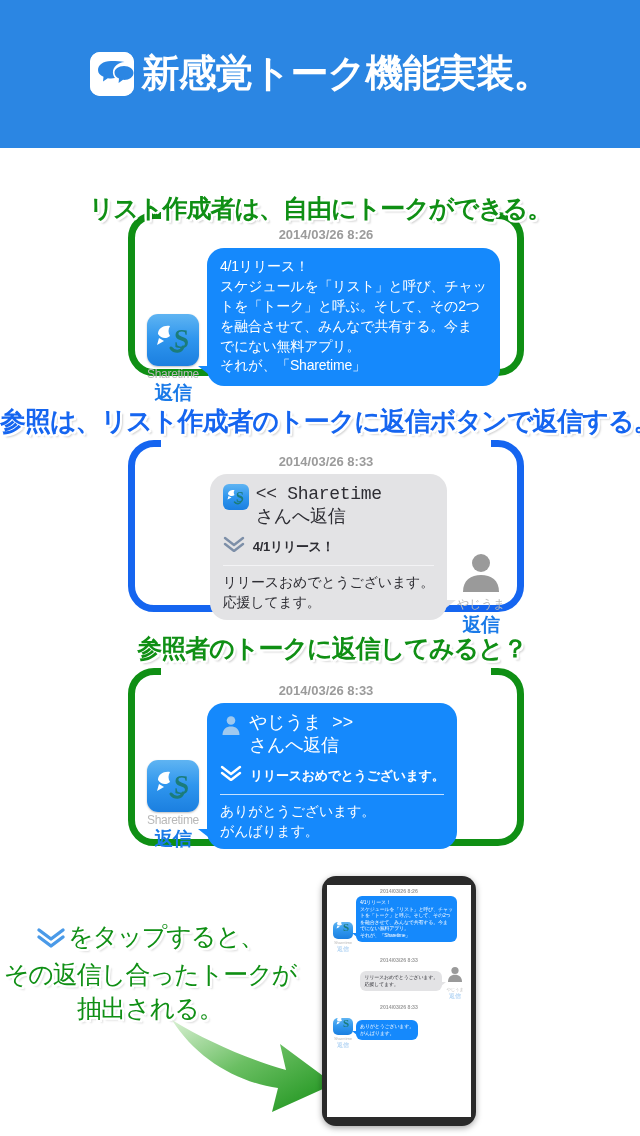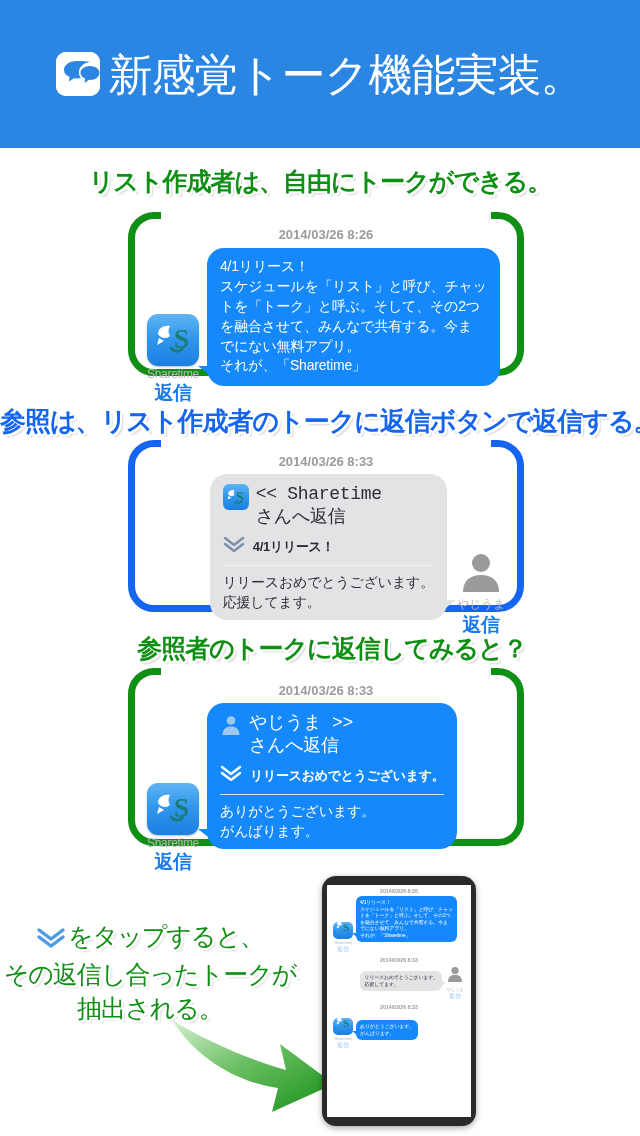--- a/index.html
+++ b/index.html
@@ -16,21 +16,21 @@
     position: absolute; left: 0; top: 0; width: 640px; height: 148px;
     background: #2b86e3;
     display: flex; flex-direction: column;
     align-items: center; justify-content: center;
   }
   .header-line1 {
     display: flex; align-items: center; justify-content: center;
     gap: 8px;
   }
   .header-text {
-    color: #ffffff; font-weight: normal; font-size: 44px;
+    color: #ffffff; font-weight: bold; font-size: 38px;
     letter-spacing: -1px; line-height: 1.25; white-space: nowrap;
   }
   .header-line2 {
     color: #ffffff; font-weight: bold; font-size: 36px;
     letter-spacing: -1.5px; line-height: 1.2; white-space: nowrap;
     margin-top: 2px;
   }
   .app-icon {
     width: 44px; height: 44px; background: #ffffff;
     border-radius: 10px; position: relative; flex: none;
@@ -202,21 +202,21 @@
         <svg viewBox="0 0 44 44" width="44" height="44" aria-hidden="true">
           <rect x="0" y="0" width="44" height="44" rx="10" fill="#ffffff"></rect>
           <path d="M21 9 C13 9 8 13 8 18 C8 21 10 23.5 13.5 24.8 L13 29.5 L17.8 26.2 C19 26.4 20 26.5 21 26.5 C22.5 26.5 23.8 26.3 25 26 C23.6 24.3 22.9 22.3 22.9 20.2 C22.9 14.6 28.2 10.3 34.5 9.9 C31.3 9.3 26.4 9 21 9 Z" fill="#2b86e3"></path>
           <path d="M34 14 C28.5 14 24.5 17 24.5 20.7 C24.5 23.2 26.3 25.4 29 26.5 L28.6 31 L33 27.8 C33.4 27.85 33.7 27.9 34 27.9 C39.5 27.9 43.5 24.6 43.5 20.9 C43.5 17.2 39.5 14 34 14 Z" fill="#2b86e3"></path>
         </svg>
       </span>
       <span class="header-text">新感覚トーク機能実装。</span>
     </div>
   </div>
 
-  <div class="sec-title green" style="top:165px;">リスト作成者は、自由にトークができる。</div>
+  <div class="sec-title green" style="top:192px;">リスト作成者は、自由にトークができる。</div>
   <div class="panel green" style="left:128px; top:212px; width:396px; height:164px;">
     <div class="panel-notch"></div>
     <div class="timestamp" style="margin-top:8px;">2014/03/26 8:26</div>
 
     <div class="chat-row out" style="margin-top:6px; padding-left:4px;">
       <div class="sender">
         <span class="avatar-st">
           <svg viewBox="0 0 52 52" width="52" height="52" aria-hidden="true">
             <path d="M11 20 C11 14 17 11 23 12 C21 15 21 19 23 22 C20 25 14 25 11 20 Z" fill="#ffffff"></path>
             <path d="M12 24 L10 31 L17 27 Z" fill="#ffffff"></path>
@@ -296,21 +296,21 @@
           <svg viewBox="0 0 52 52" width="52" height="52" aria-hidden="true">
             <path d="M11 20 C11 14 17 11 23 12 C21 15 21 19 23 22 C20 25 14 25 11 20 Z" fill="#ffffff"></path>
             <path d="M12 24 L10 31 L17 27 Z" fill="#ffffff"></path>
             <text x="27" y="34" font-family="Liberation Serif, serif" font-size="27" font-weight="bold" fill="#1b7c7a">S</text>
             <path d="M24 34 C28 39 34 38 36 33" stroke="#1b7c7a" stroke-width="3" fill="none" stroke-linecap="round"></path>
           </svg>
         </span>
         <span class="sender-name">Sharetime</span>
         <span class="reply-btn">返信</span>
       </div>
-      <div class="bubble blue" style="margin-bottom:26px; padding-bottom:8px;">
+      <div class="bubble blue" style="margin-bottom:3px; padding-bottom:8px;">
         <div class="quote-head">
           <span class="quote-mini-person">
             <svg viewBox="0 0 22 22" width="22" height="22" aria-hidden="true">
               <circle cx="11" cy="6.5" r="4.3" fill="#9fc9ef"></circle>
               <path d="M2.5 21 C2.5 15 6.5 12.5 11 12.5 C15.5 12.5 19.5 15 19.5 21 Z" fill="#9fc9ef"></path>
             </svg>
           </span>
           <span class="quote-head-text">
             <span>やじうま &gt;&gt;</span><br>
             <span>さんへ返信</span>

